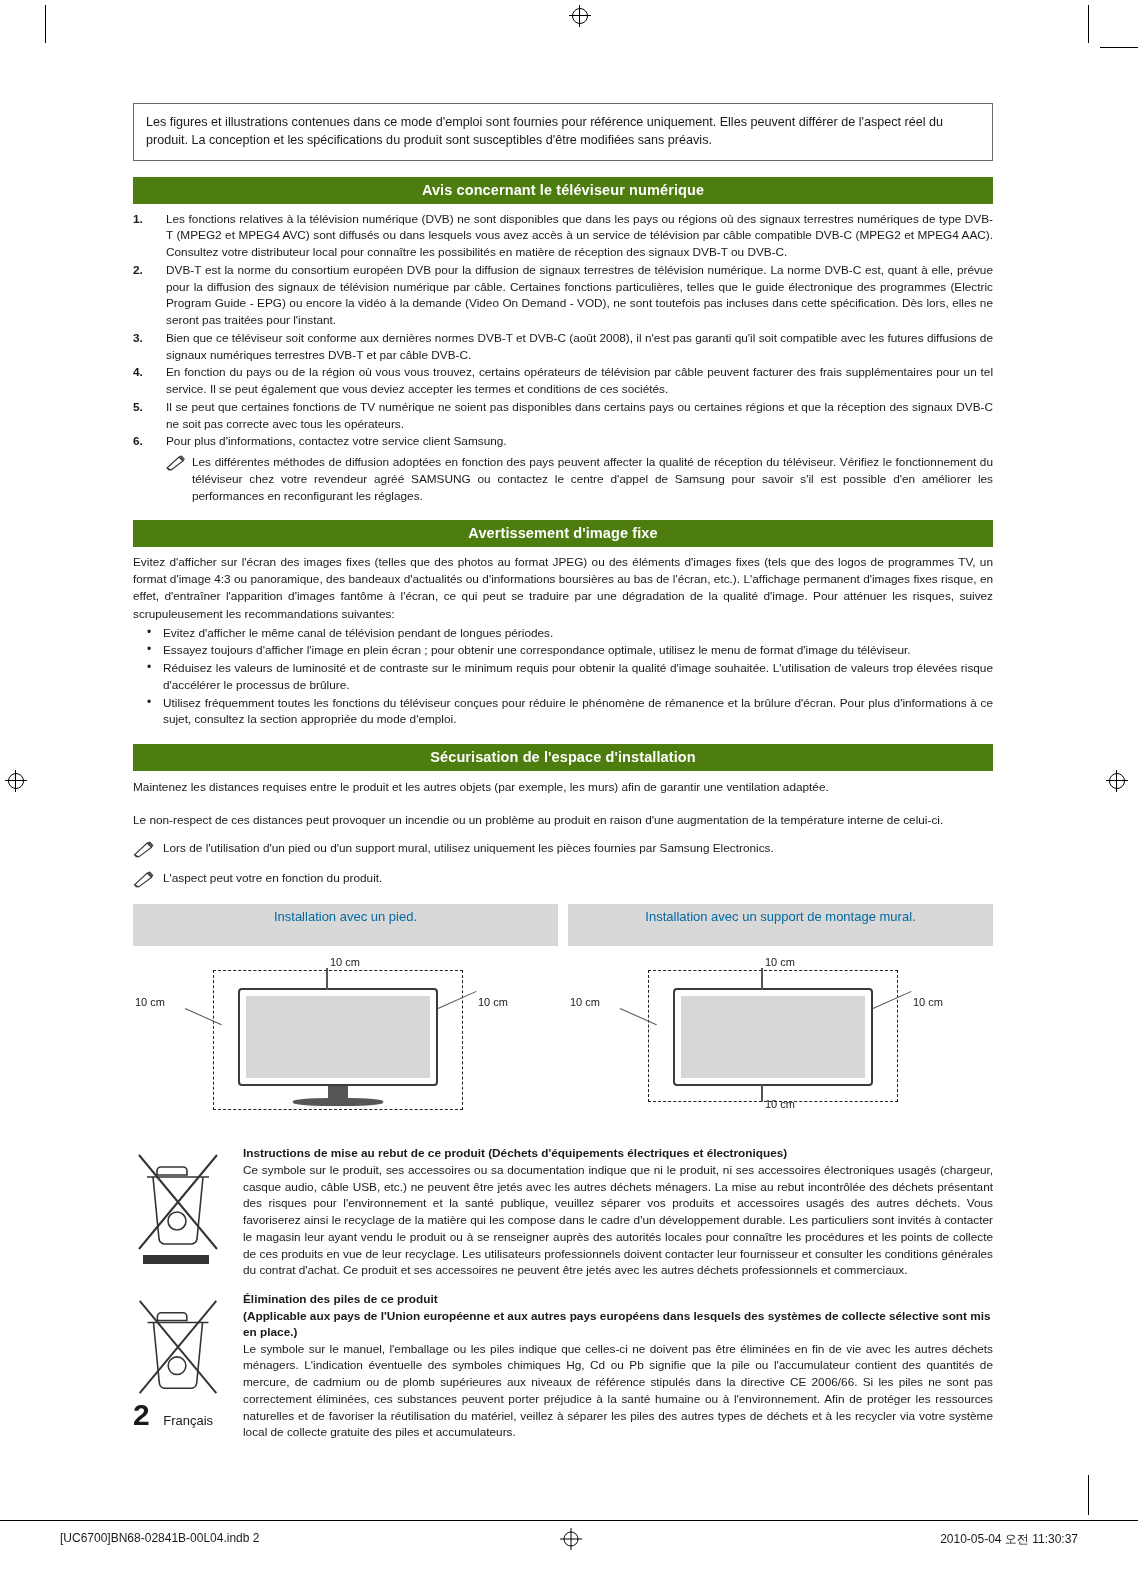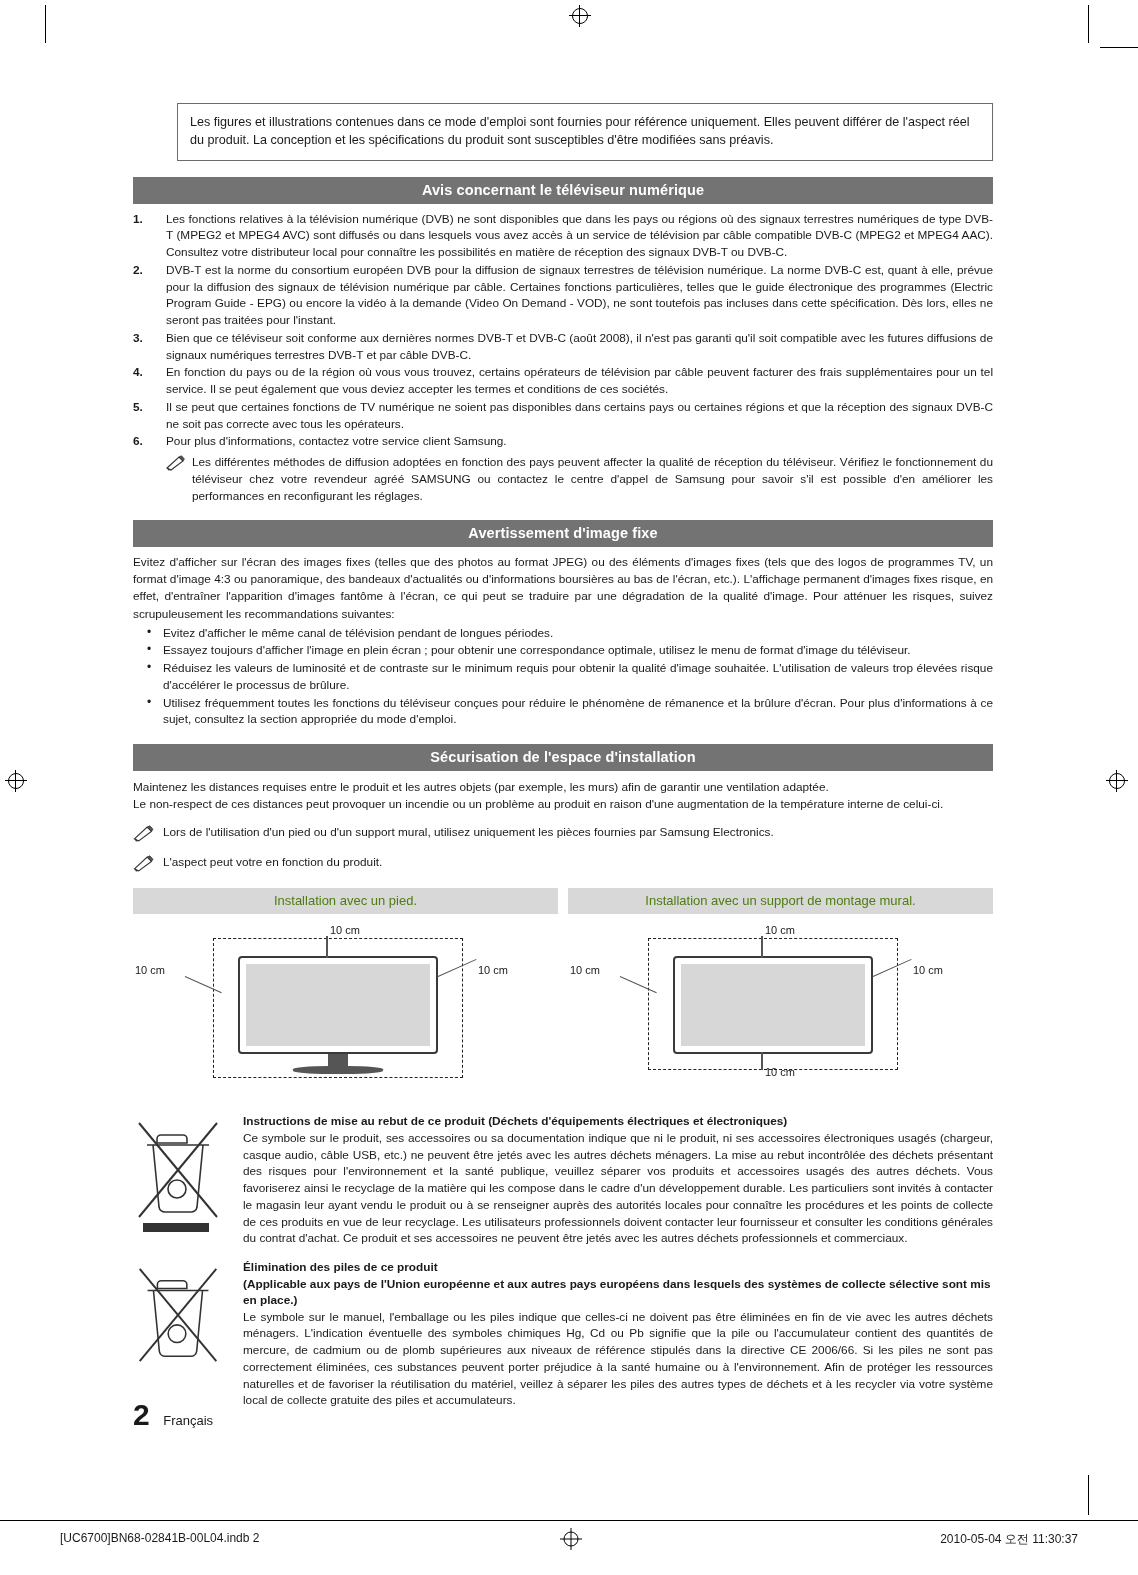--- a/index.html
+++ b/index.html
@@ -25,26 +25,25 @@
 
   
   .content { position:absolute; left:133px; top:103px; width:860px; }
 
   .notebox {
     border:1px solid #6b6b6b;
     padding:9px 12px 10px 12px;
     font-size:12.6px;
     line-height:1.45;
     color:#1a1a1a;
-    margin-left:44px;
   }
 
   .secbar {
     margin-top:16px;
-    background:#737373;
+    background:#4d7c0f;
     color:#ffffff;
     text-align:center;
     font-size:14.5px;
     font-weight:bold;
     padding:5px 0 6px 0;
     letter-spacing:0.1px;
   }
 
   ol.numlist { list-style:none; margin:7px 0 0 0; padding:0; }
   ol.numlist > li {
@@ -83,22 +82,22 @@
   ul.subbullets > li {
     position:relative; padding-left:22px;
     font-size:11.8px; line-height:1.42; text-align:justify;
   }
   ul.subbullets > li:before { content:"•"; position:absolute; left:7px; top:-1px; }
 
   
   .install-row { display:flex; margin-top:12px; gap:10px; }
   .install-col { width:425px; }
   .install-head {
-    background:#d8d8d8; color:#4d7c0f; text-align:center;
-    font-size:13px; padding:5px 0 6px 0;
+    background:#d8d8d8; color:#0369a1; text-align:center;
+    font-size:13px; padding:5px 0 22px 0;
   }
   .diagram { position:relative; height:175px; margin-top:10px; }
 
   .dash-box { position:absolute; border:1px dashed #222; }
   .tv-outer { position:absolute; border:2px solid #3a3a3a; border-radius:4px; background:#fff; }
   .tv-inner { position:absolute; background:#d7d7d7; }
   .lbl { position:absolute; font-size:11px; color:#1a1a1a; white-space:nowrap; }
   .leader { position:absolute; background:#555; height:1px; transform-origin:left center; }
   .stand-neck { position:absolute; background:#555; }
   .stand-base { position:absolute; background:#555; border-radius:40%; }
@@ -171,21 +170,21 @@
     <div class="para">Evitez d'afficher sur l'écran des images fixes (telles que des photos au format JPEG) ou des éléments d'images fixes (tels que des logos de programmes TV, un format d'image 4:3 ou panoramique, des bandeaux d'actualités ou d'informations boursières au bas de l'écran, etc.). L'affichage permanent d'images fixes risque, en effet, d'entraîner l'apparition d'images fantôme à l'écran, ce qui peut se traduire par une dégradation de la qualité d'image. Pour atténuer les risques, suivez scrupuleusement les recommandations suivantes:</div>
     <ul class="bullets">
       <li>Evitez d'afficher le même canal de télévision pendant de longues périodes.</li>
       <li>Essayez toujours d'afficher l'image en plein écran ; pour obtenir une correspondance optimale, utilisez le menu de format d'image du téléviseur.</li>
       <li>Réduisez les valeurs de luminosité et de contraste sur le minimum requis pour obtenir la qualité d'image souhaitée. L'utilisation de valeurs trop élevées risque d'accélérer le processus de brûlure.</li>
       <li>Utilisez fréquemment toutes les fonctions du téléviseur conçues pour réduire le phénomène de rémanence et la brûlure d'écran. Pour plus d'informations à ce sujet, consultez la section appropriée du mode d'emploi.</li>
     </ul>
 
     <div class="secbar">Sécurisation de l'espace d'installation</div>
     <div class="para" style="margin-top:8px;">Maintenez les distances requises entre le produit et les autres objets (par exemple, les murs) afin de garantir une ventilation adaptée.</div>
-    <div class="para" style="margin-top:0;">Le non-respect de ces distances peut provoquer un incendie ou un problème au produit en raison d'une augmentation de la température interne de celui-ci.</div>
+    <div class="para" style="margin-top:16px;">Le non-respect de ces distances peut provoquer un incendie ou un problème au produit en raison d'une augmentation de la température interne de celui-ci.</div>
 
     <div class="noteblock">
       <div class="noteicon">
         <svg width="22" height="17" viewBox="0 0 20 16">
           <path d="M1 13 L13 2 L17 6 L5 15 Z" fill="none" stroke="#333" stroke-width="1.1"></path>
           <path d="M13 2 L15.5 0.8 L18.4 4 L17 6 Z" fill="#555" stroke="#333" stroke-width="0.8"></path>
           <path d="M1 13 L2.4 15.6 L5 15 Z" fill="#333"></path>
         </svg>
       </div>
       <div class="nb-body">

